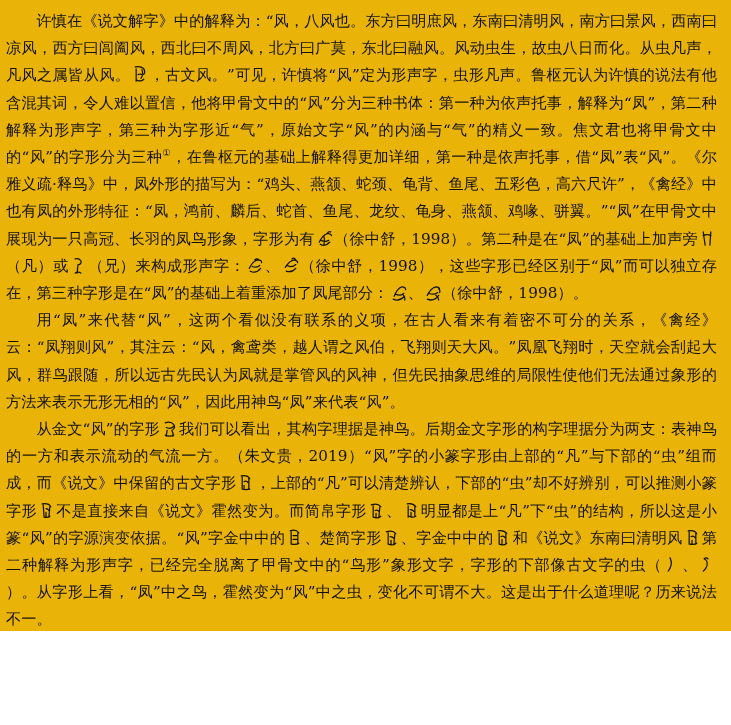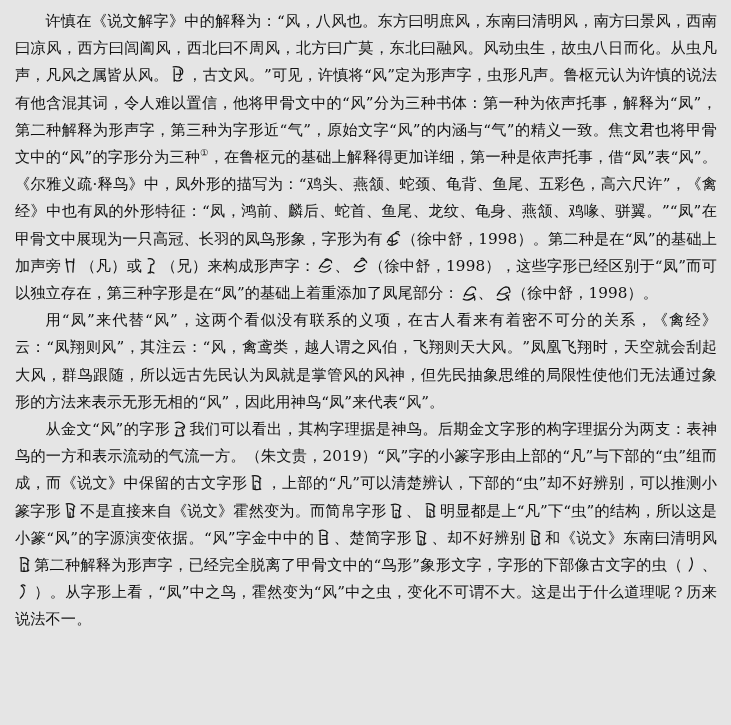--- a/index.html
+++ b/index.html
@@ -8,25 +8,25 @@
     background: #ffffff;
   }
   body {
     width: 731px;
     height: 725px;
     overflow: hidden;
     font-family: "DejaVu Serif", "Liberation Serif", serif;
   }
   #page {
     width: 731px;
-    height: 725px;
+    height: 631px;
     position: relative;
-    background: #e5e5e5;
+    background: #eab308;
     box-sizing: border-box;
-    padding: 8px 14px 0 15px;
+    padding: 8px 14px 0 6px;
   }
   .para {
     font-size: 15.2px;
     line-height: 27.2px;
     color: #111111;
     text-align: justify;
     text-justify: inter-ideograph;
     margin: 0 0 0 0;
     text-indent: 2em;
     letter-spacing: 0.1px;
@@ -82,21 +82,21 @@
           </svg></span><span>，上部的“凡”可以清楚辨认，下部的“虫”却不好辨别，可以推测小篆字形</span><span class="glyph"><svg width="17" height="19" viewBox="0 0 17 20">
             <path d="M4 3 q7 -1 9 3 M5 4 l1 13 M12 6 l-1 11 M8 8 q2 0 3 2 M8 12 l0 5 M6 17 q4 1 6 -1" stroke="#111111" stroke-width="1.3" fill="none" stroke-linecap="round" stroke-linejoin="round"></path>
           </svg></span><span>不是直接来自《说文》霍然变为。而简帛字形</span><span class="glyph"><svg width="17" height="19" viewBox="0 0 17 20">
             <path d="M3 4 q7 -2 10 2 M5 5 l0 12 M12 6 l-1 11 M7 10 q3 -1 4 1 M8 13 l0 4 M5 17 q5 2 8 -1" stroke="#111111" stroke-width="1.3" fill="none" stroke-linecap="round" stroke-linejoin="round"></path>
           </svg></span><span>、</span><span class="glyph"><svg width="17" height="19" viewBox="0 0 17 20">
             <path d="M4 3 q6 -1 9 3 M5 5 l0 12 M12 6 l0 10 M7 9 q3 0 4 2 M8 12 l0 5 M6 16 q4 2 7 0" stroke="#111111" stroke-width="1.3" fill="none" stroke-linecap="round" stroke-linejoin="round"></path>
           </svg></span><span>明显都是上“凡”下“虫”的结构，所以这是小篆“风”的字源演变依据。“风”字金中中的</span><span class="glyph"><svg width="17" height="19" viewBox="0 0 17 20">
             <path d="M4 3 q6 -2 9 2 M5 4 l0 13 M12 5 l0 12 M7 8 l4 0 M7 12 l4 0 M6 17 q4 1 7 -1" stroke="#111111" stroke-width="1.3" fill="none" stroke-linecap="round" stroke-linejoin="round"></path>
           </svg></span><span>、楚简字形</span><span class="glyph"><svg width="17" height="19" viewBox="0 0 17 20">
             <path d="M3 4 q7 -2 10 2 M5 5 l0 12 M12 6 l-1 11 M7 9 q3 0 4 2 M8 13 l0 4 M5 17 q5 2 8 -1" stroke="#111111" stroke-width="1.3" fill="none" stroke-linecap="round" stroke-linejoin="round"></path>
-          </svg></span><span>、却不好辨别</span><span class="glyph"><svg width="17" height="19" viewBox="0 0 17 20">
+          </svg></span><span>、字金中中的</span><span class="glyph"><svg width="17" height="19" viewBox="0 0 17 20">
             <path d="M4 3 q6 -1 9 3 M5 5 l0 12 M12 6 l0 11 M7 9 q3 -1 4 1 M8 12 l0 5 M5 17 q5 2 8 -1" stroke="#111111" stroke-width="1.3" fill="none" stroke-linecap="round" stroke-linejoin="round"></path>
           </svg></span><span>和《说文》东南曰清明风</span><span class="glyph"><svg width="17" height="19" viewBox="0 0 17 20">
             <path d="M4 3 q7 -1 9 3 M5 4 l0 13 M12 5 l0 12 M7 9 q3 -1 4 1 M8 13 l0 4 M6 17 q4 1 7 -1" stroke="#111111" stroke-width="1.3" fill="none" stroke-linecap="round" stroke-linejoin="round"></path>
           </svg></span><span>第二种解释为形声字，已经完全脱离了甲骨文中的“鸟形”象形文字，字形的下部像古文字的虫（</span><span class="glyph"><svg width="17" height="19" viewBox="0 0 17 20">
             <path d="M7 3 q2 4 1 8 q-1 4 -3 6" stroke="#111111" stroke-width="1.3" fill="none" stroke-linecap="round" stroke-linejoin="round"></path>
           </svg></span><span>、</span><span class="glyph"><svg width="17" height="19" viewBox="0 0 17 20">
             <path d="M5 4 q4 2 3 7 q-1 4 -4 6 M5 4 q2 -2 4 0" stroke="#111111" stroke-width="1.3" fill="none" stroke-linecap="round" stroke-linejoin="round"></path>
           </svg></span><span>）。从字形上看，“凤”中之鸟，霍然变为“风”中之虫，变化不可谓不大。这是出于什么道理呢？历来说法不一。</span></div>
     </div>
 </div>

